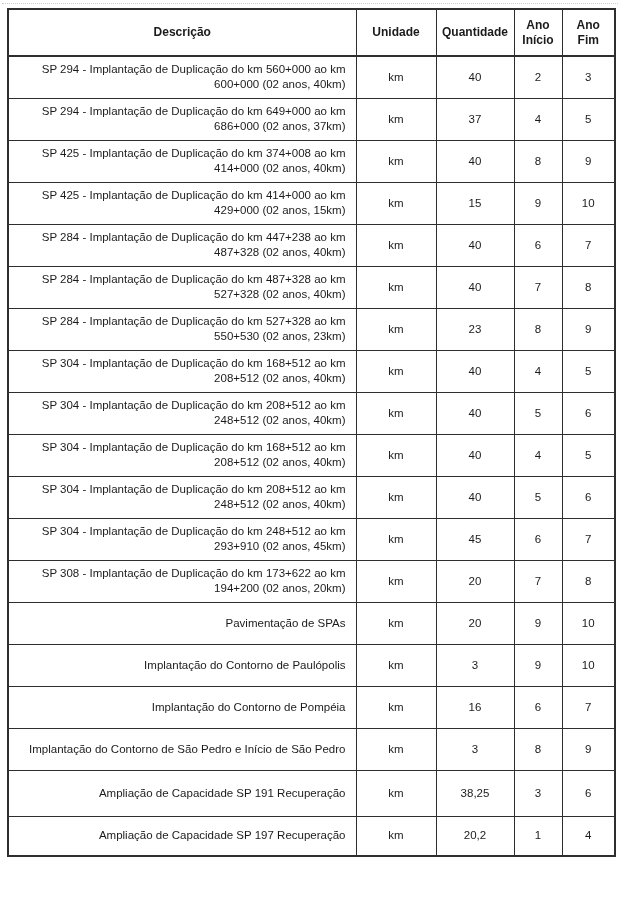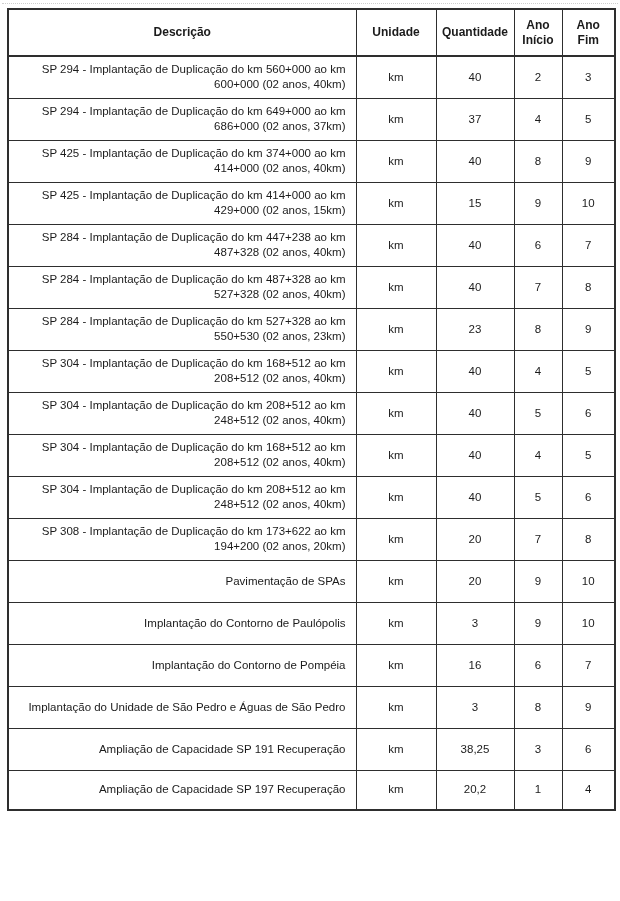--- a/index.html
+++ b/index.html
@@ -100,21 +100,21 @@
           <td>3</td>
         </tr>
         <tr>
           <td class="c-desc">SP 294 - Implantação de Duplicação do km 649+000 ao km 686+000 (02 anos, 37km)</td>
           <td>km</td>
           <td>37</td>
           <td>4</td>
           <td>5</td>
         </tr>
         <tr>
-          <td class="c-desc">SP 425 - Implantação de Duplicação do km 374+000 ao km 414+000 (02 anos, 40km)</td>
+          <td class="c-desc">SP 425 - Implantação de Duplicação do km 374+008 ao km 414+000 (02 anos, 40km)</td>
           <td>km</td>
           <td>40</td>
           <td>8</td>
           <td>9</td>
         </tr>
         <tr>
           <td class="c-desc">SP 425 - Implantação de Duplicação do km 414+000 ao km 429+000 (02 anos, 15km)</td>
           <td>km</td>
           <td>15</td>
           <td>9</td>
@@ -163,20 +163,27 @@
           <td>5</td>
         </tr>
         <tr>
           <td class="c-desc">SP 304 - Implantação de Duplicação do km 208+512 ao km 248+512 (02 anos, 40km)</td>
           <td>km</td>
           <td>40</td>
           <td>5</td>
           <td>6</td>
         </tr>
         <tr>
+          <td class="c-desc">SP 304 - Implantação de Duplicação do km 248+512 ao km 293+910 (02 anos, 45km)</td>
+          <td>km</td>
+          <td>45</td>
+          <td>6</td>
+          <td>7</td>
+        </tr>
+        <tr>
           <td class="c-desc">SP 308 - Implantação de Duplicação do km 173+622 ao km 194+200 (02 anos, 20km)</td>
           <td>km</td>
           <td>20</td>
           <td>7</td>
           <td>8</td>
         </tr>
         <tr>
           <td class="c-desc">Pavimentação de SPAs</td>
           <td>km</td>
           <td>20</td>
@@ -191,21 +198,21 @@
           <td>10</td>
         </tr>
         <tr>
           <td class="c-desc">Implantação do Contorno de Pompéia</td>
           <td>km</td>
           <td>16</td>
           <td>6</td>
           <td>7</td>
         </tr>
         <tr>
-          <td class="c-desc">Implantação do Unidade de São Pedro e Águas de São Pedro</td>
+          <td class="c-desc">Implantação do Contorno de São Pedro e Início de São Pedro</td>
           <td>km</td>
           <td>3</td>
           <td>8</td>
           <td>9</td>
         </tr>
         <tr>
           <td class="c-desc">Ampliação de Capacidade SP 191 Recuperação</td>
           <td>km</td>
           <td>38,25</td>
           <td>3</td>

